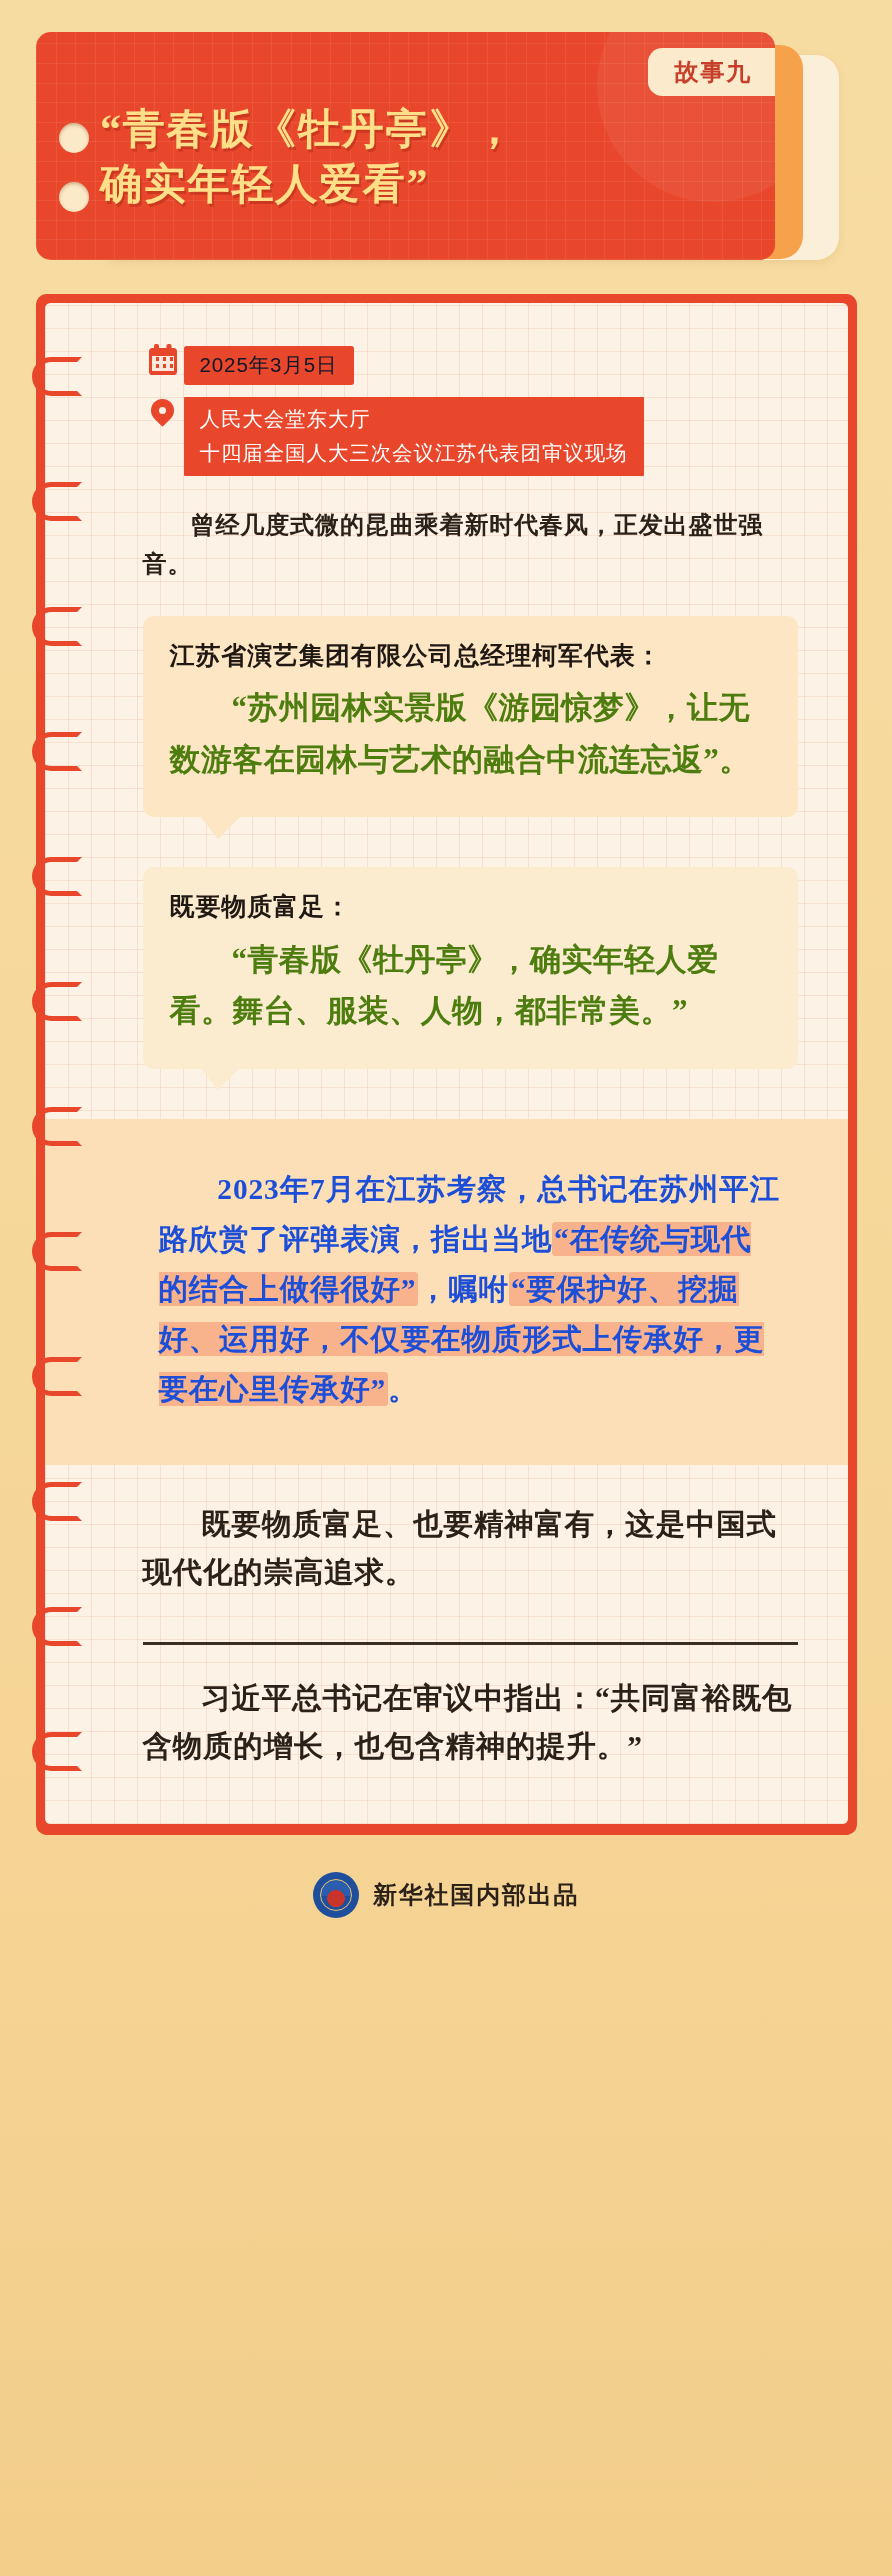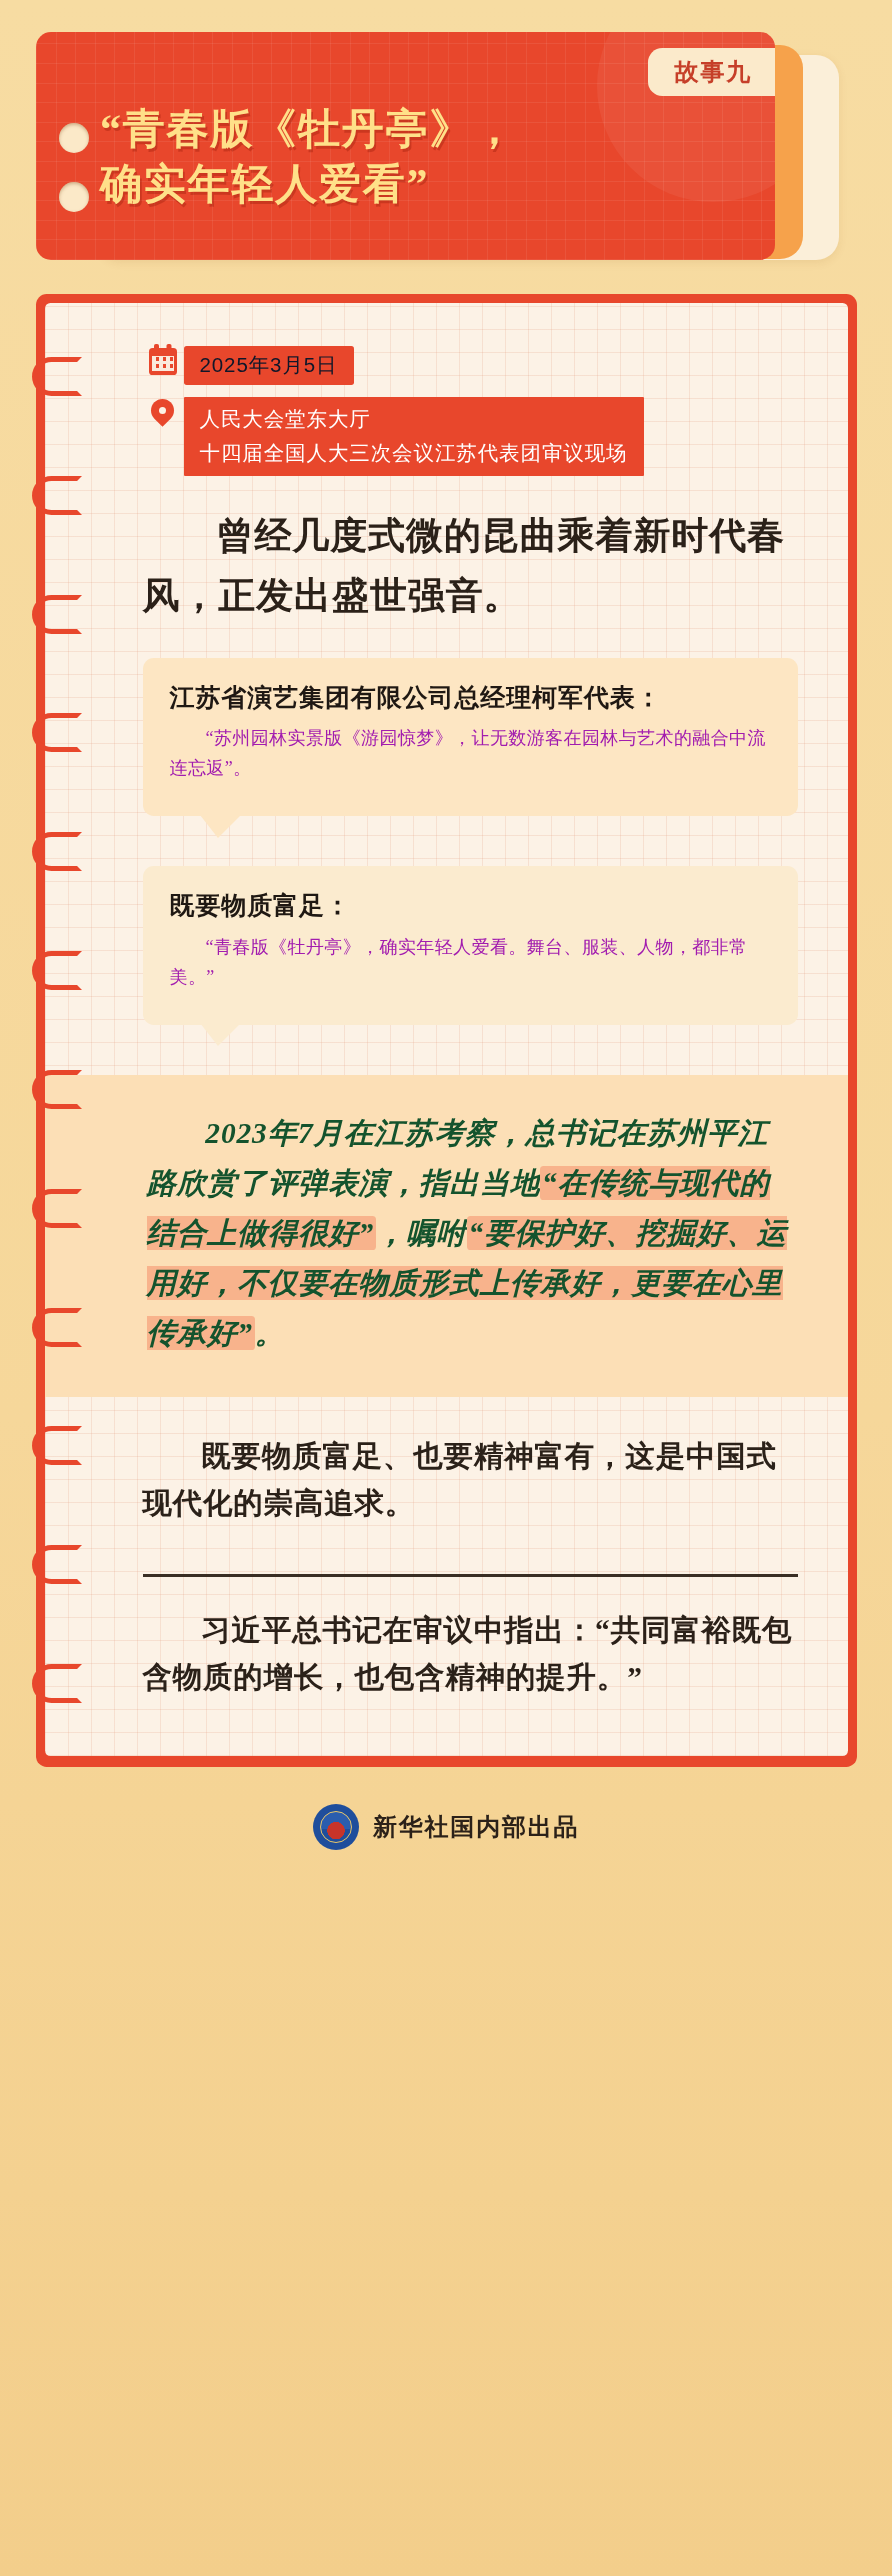--- a/index.html
+++ b/index.html
@@ -233,21 +233,21 @@
     line-height: 1.55;
     padding: 6.2px 16px 7.1px 16px;
     border-radius: 1px;
     font-family: "Liberation Sans", sans-serif;
     letter-spacing: 0.9px;
   }
   .place-chip div + div { margin-top: 1.8px; }
 
   
   .lead {
-    font-size: 37px;
+    font-size: 24px;
     line-height: 1.62;
     color: #2B2119;
     font-weight: bold;
     text-indent: 2em;
     margin: 0 0 32px 0;
     letter-spacing: 0.9px;
   }
 
   .quote-box {
     position: relative;
@@ -268,45 +268,44 @@
   }
   .quote-box.variant2 .tail { border-top-color: #FBEBCF; }
   .speaker {
     font-size: 25px;
     font-weight: bold;
     color: #1F1813;
     margin-bottom: 10.7px;
     letter-spacing: 0.9px;
   }
   .quote-p {
-    font-size: 18px;
+    font-size: 31px;
     line-height: 1.66;
-    color: #a21caf;
-    font-weight: normal;
+    color: #4d7c0f;
+    font-weight: bold;
     text-indent: 2em;
     margin: 0 0 7.1px 0;
     letter-spacing: 0.4px;
   }
   .quote-p:last-child { margin-bottom: 0; }
 
   
   .highlight-block {
     background: #FCDFB6;
     margin: 0 -50px 0 -98px;
     padding: 30px 50px 34px 98px;
   }
   .highlight-p {
     font-size: 29.4px;
     line-height: 1.70;
-    color: #14532d;
+    color: #1d4ed8;
     font-weight: bold;
     text-indent: 2em;
-    margin: 4px;
-    letter-spacing: 0.9px;
-    font-style: italic;
+    margin: 16px;
+    letter-spacing: 0.9px;
   }
   .hl {
     background: #F8B38C;
     border-radius: 3.6px;
     padding: 0.9px 1.8px;
   }
 
   .plain-block {
     padding: 36px 0 9px 0;
   }

